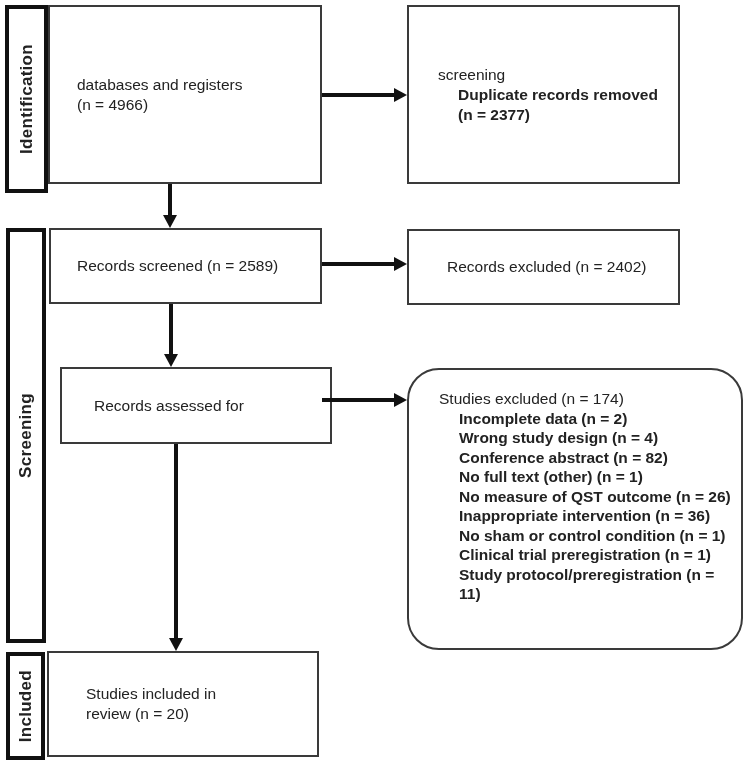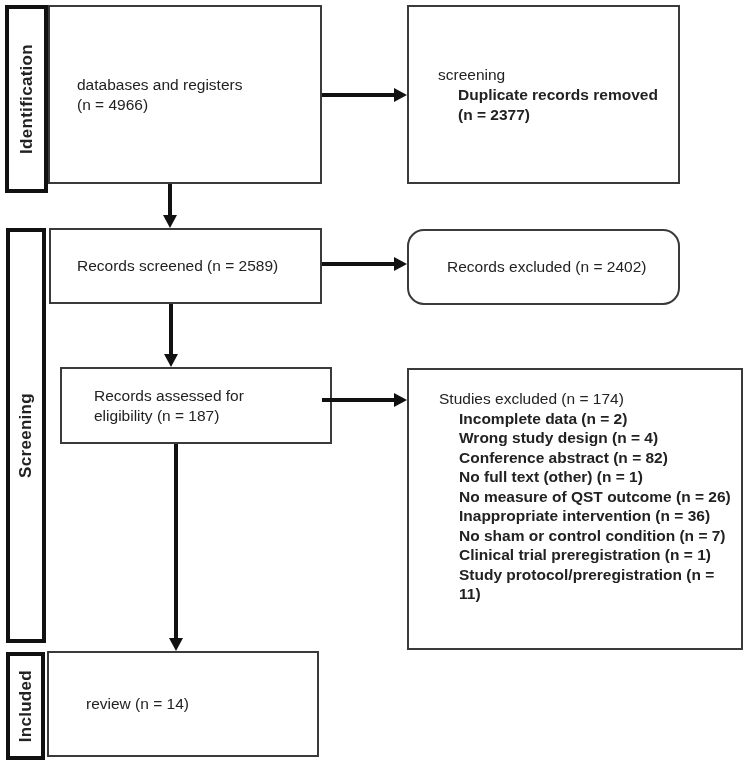--- a/index.html
+++ b/index.html
@@ -99,44 +99,44 @@
   <div class="box vcenter" style="left:407px; top:5px; width:273px; height:179px; padding-left:29px; padding-right:8px;">
     <div>screening</div>
     <div class="indent">Duplicate records removed</div>
     <div class="indent">(n = 2377)</div>
   </div>
 
   <div class="box vcenter" style="left:49px; top:228px; width:273px; height:76px; padding-left:26px; padding-right:12px;">
     <div>Records screened (n = 2589)</div>
   </div>
 
-  <div class="box vcenter" style="left:407px; top:229px; width:273px; height:76px; padding-left:38px; padding-right:8px;border-radius:17px;">
+  <div class="box vcenter" style="left:407px; top:229px; width:273px; height:76px; padding-left:38px; padding-right:8px;">
     <div>Records excluded (n = 2402)</div>
   </div>
 
   <div class="box vcenter" style="left:60px; top:367px; width:272px; height:77px; padding-left:32px; padding-right:8px;">
     <div>Records assessed for</div>
-    <div>eligibility (n = 187)</div>
   </div>
 
-  <div class="box" style="left:407px; top:368px; width:336px; height:282px; padding:19px 6px 0 30px; line-height:19.5px;">
+  <div class="box" style="left:407px; top:368px; width:336px; height:282px; padding:19px 6px 0 30px; line-height:19.5px;border-radius:32px;">
     <div>Studies excluded (n = 174)</div>
     <div class="indent">Incomplete data (n = 2)</div>
     <div class="indent">Wrong study design (n = 4)</div>
     <div class="indent">Conference abstract (n = 82)</div>
     <div class="indent">No full text (other) (n = 1)</div>
     <div class="indent">No measure of QST outcome (n = 26)</div>
     <div class="indent">Inappropriate intervention (n = 36)</div>
-    <div class="indent">No sham or control condition (n = 7)</div>
+    <div class="indent">No sham or control condition (n = 1)</div>
     <div class="indent">Clinical trial preregistration (n = 1)</div>
     <div class="indent">Study protocol/preregistration (n = 11)</div>
   </div>
 
   <div class="box vcenter" style="left:47px; top:651px; width:272px; height:106px; padding-left:37px; padding-right:8px;">
-    <div>review (n = 14)</div>
+    <div>Studies included in</div>
+    <div>review (n = 20)</div>
   </div>
 
   <div>
     <div class="harrow-line" style="left:322px; top:93px; width:72px;"></div>
     <div class="harrow-head" style="left:394px; top:88px;"></div>
   </div>
 
   <div>
     <div class="varrow-line" style="left:168px; top:184px; height:31px;"></div>
     <div class="varrow-head" style="left:163px; top:215px;"></div>

